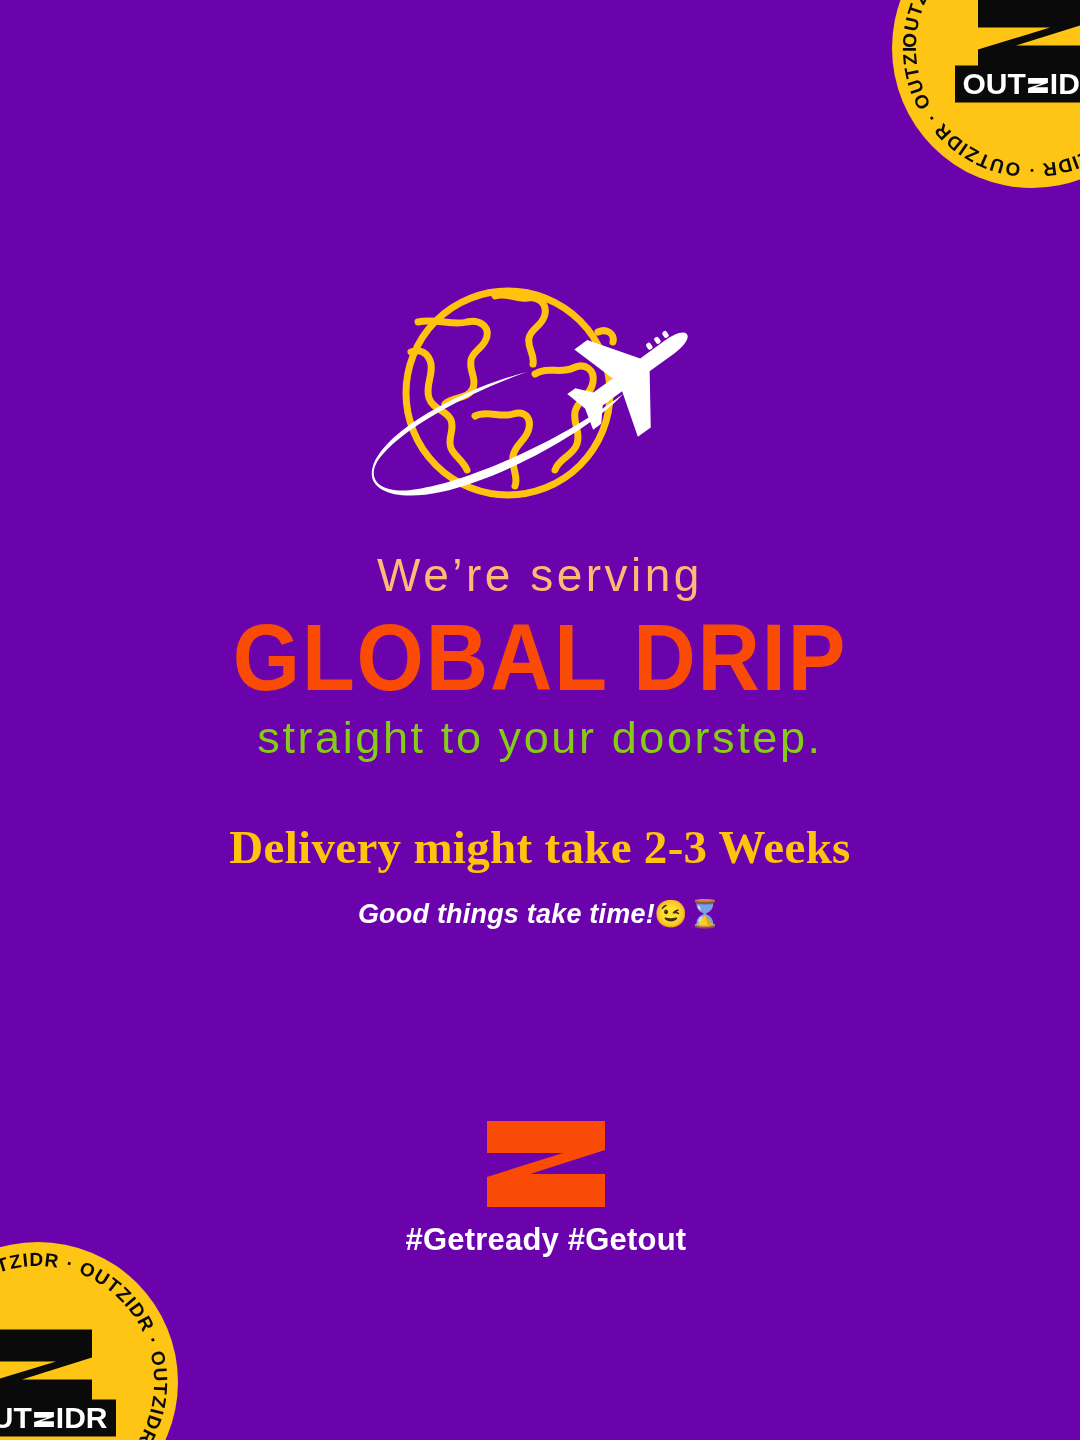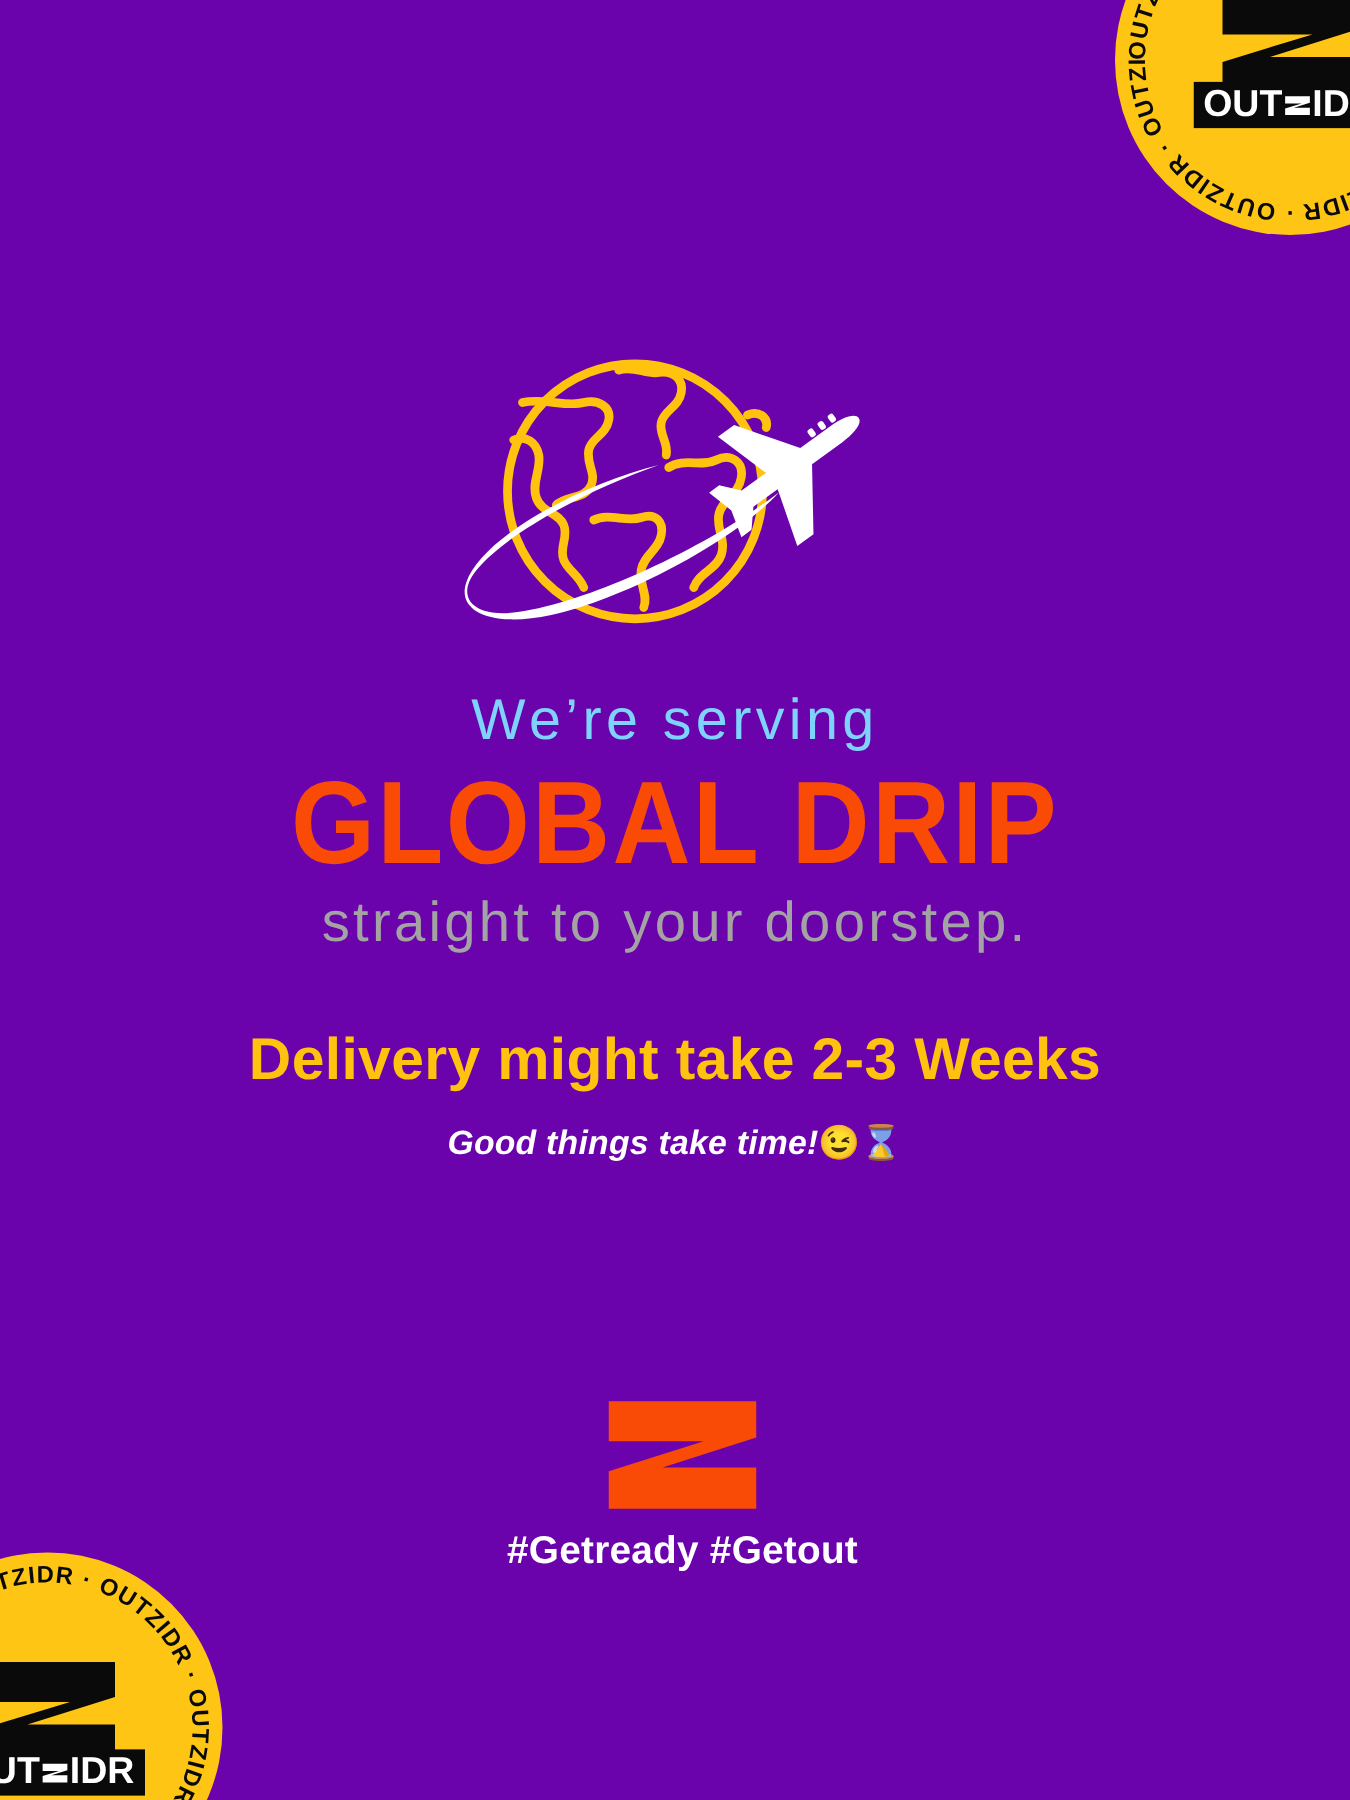--- a/index.html
+++ b/index.html
@@ -105,57 +105,58 @@
 
   
   #copy {
     position: absolute;
     left: 0;
     right: 0;
     top: 548px;
     text-align: center;
   }
   .line-serving {
-    color: #7dd3fc;
+    color: #fdba74;
     font-size: 46px;
     font-weight: 300;
     letter-spacing: 3.5px;
     line-height: 1.2;
   }
   .line-headline {
     color: #FA4B06;
     font-size: 94px;
     font-weight: bold;
     line-height: 1.0;
     letter-spacing: 2px;
     transform: scaleX(0.92);
     margin: 8px 0 6px 0;
     font-stretch: condensed;
   }
   .line-doorstep {
-    color: #a3a3a3;
+    color: #84cc16;
     font-size: 45px;
     font-weight: 300;
     letter-spacing: 2.6px;
     line-height: 1.2;
   }
 
   #delivery {
     position: absolute;
     left: 0;
     right: 0;
     top: 820px;
     text-align: center;
   }
   .line-delivery {
     color: #FFC20E;
     font-size: 47px;
     font-weight: bold;
     letter-spacing: 0.3px;
     line-height: 1.15;
+    font-family: Liberation Serif, serif;
   }
   .line-sub {
     color: #ffffff;
     font-size: 27px;
     font-weight: bold;
     font-style: italic;
     letter-spacing: 0.2px;
     margin-top: 24px;
   }
   .emoji {

